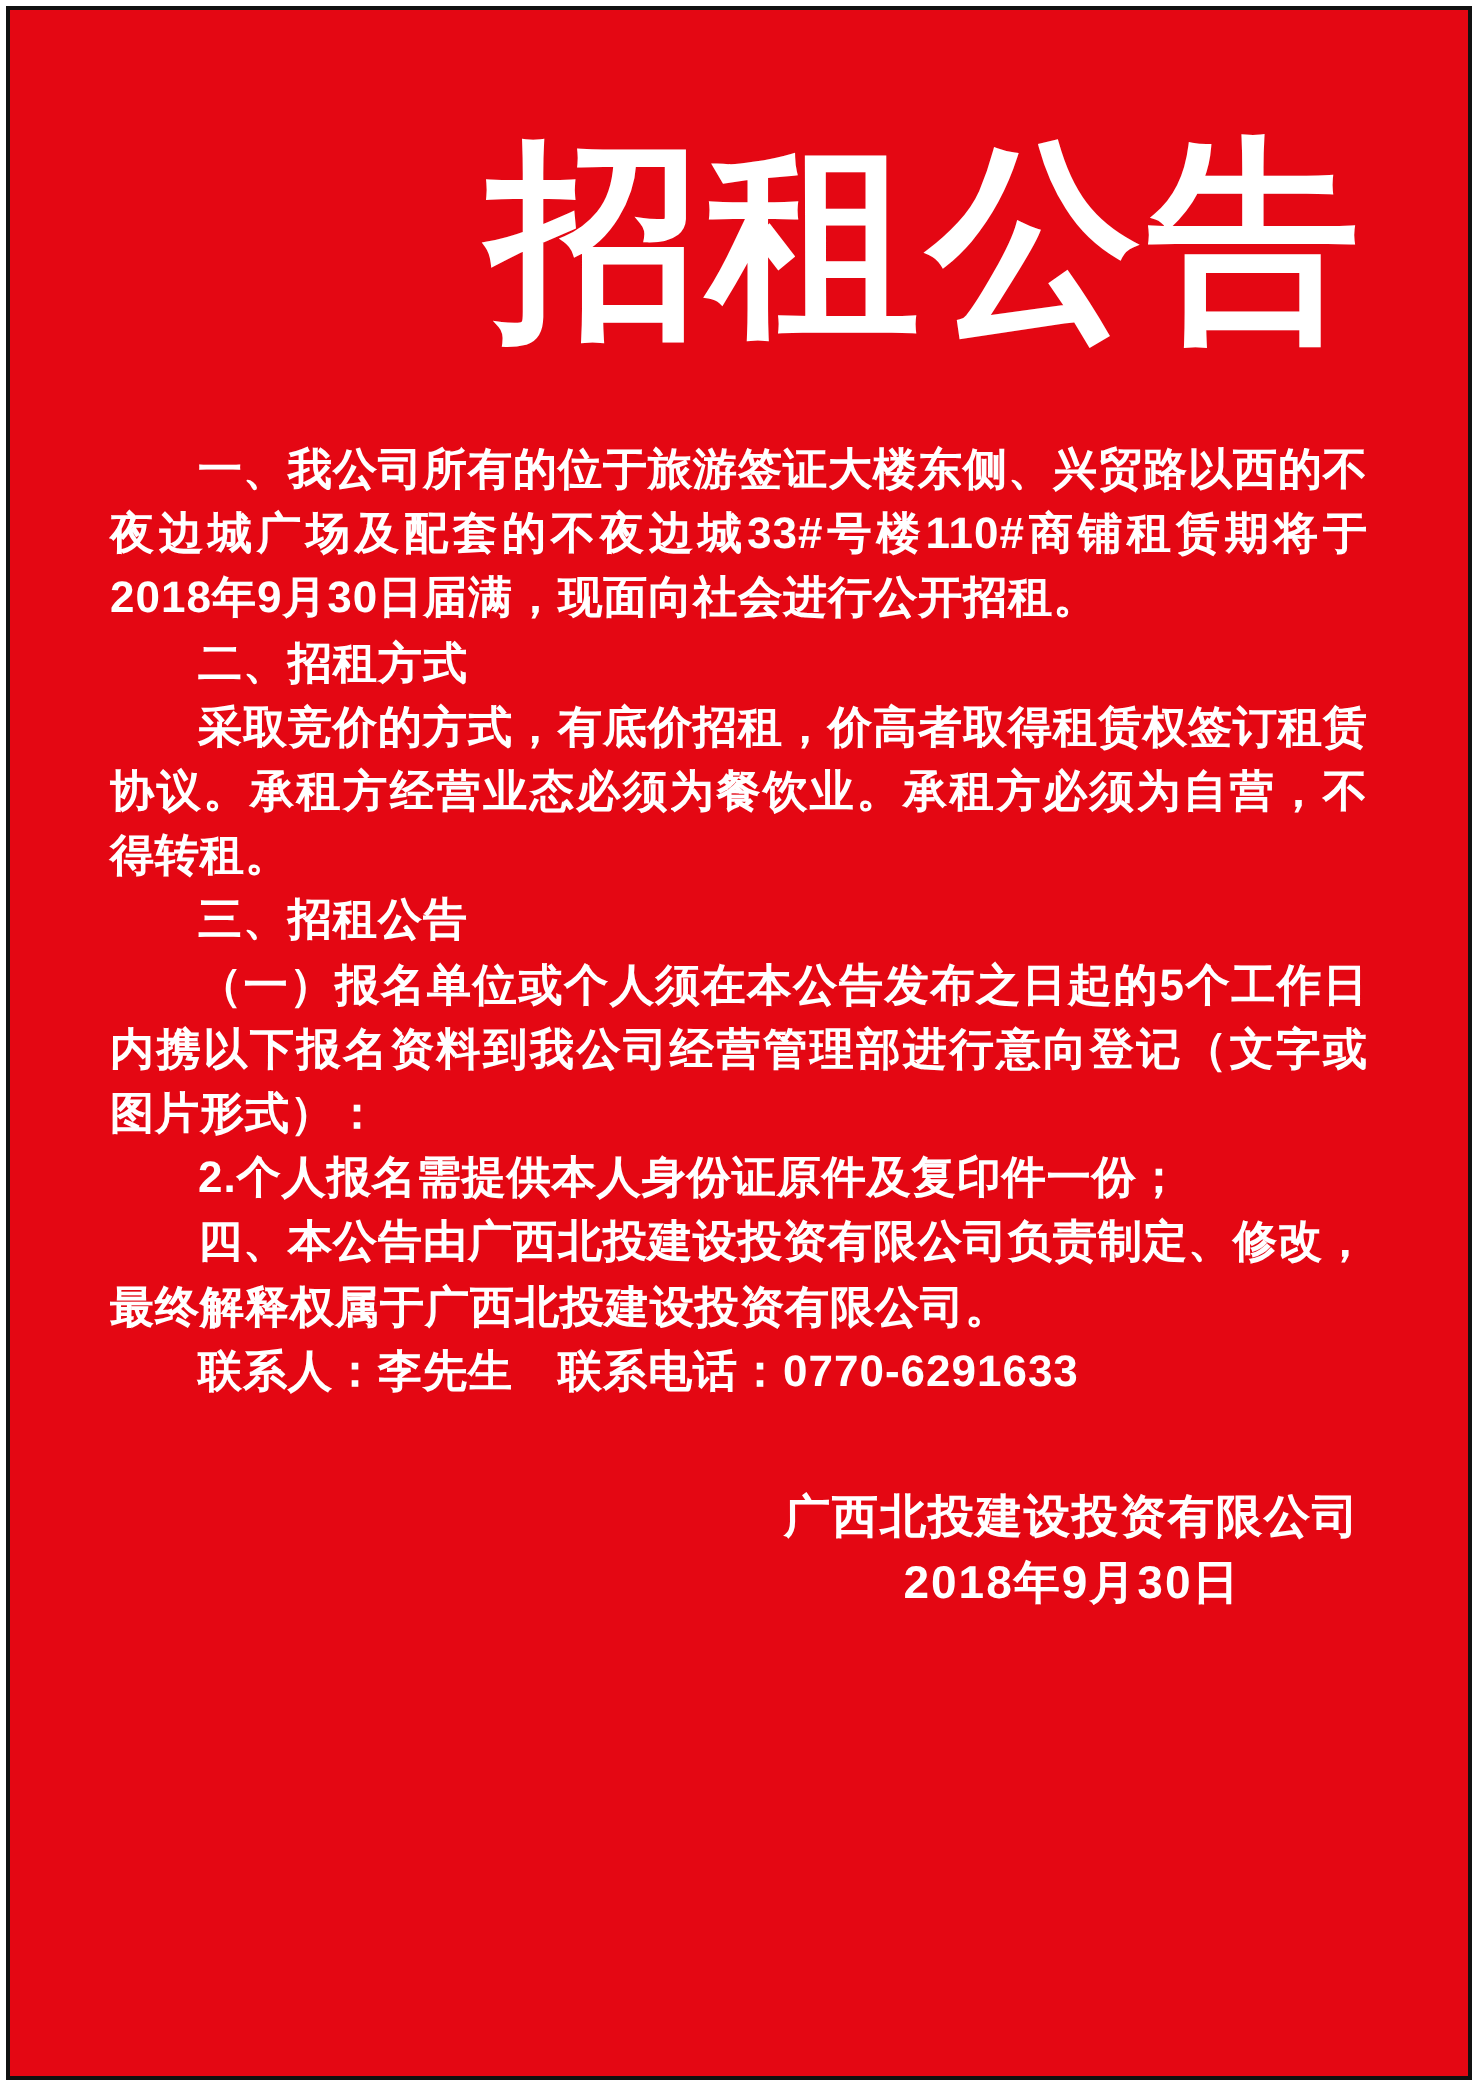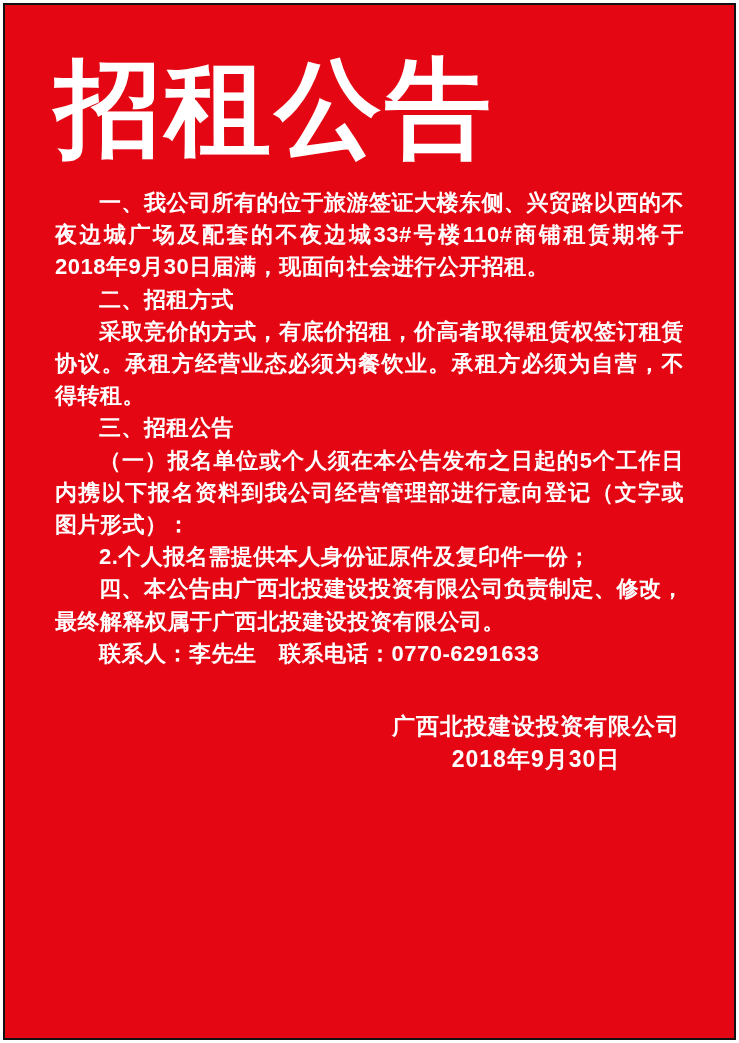--- a/index.html
+++ b/index.html
@@ -24,32 +24,32 @@
   }
   .poster-inner{
     width:100%;height:100%;
     box-sizing:border-box;
     background:var(--background);
     border:2px solid var(--border);
     padding:0 50px;
     overflow:hidden;
   }
   .title{
-    margin:48px 0 0 0;
-    text-align:left;
+    margin:60px 0 0 0;
+    text-align:right;
     color:var(--text);
     font-family:"Liberation Serif","DejaVu Serif",serif;
     font-weight:bold;
     font-size:106px;
     line-height:114px;
     letter-spacing:4px;
     white-space:nowrap;
   }
   .content{
-    margin-top:20px;
+    margin-top:40px;
     color:var(--text);
     font-weight:bold;
     font-size:22px;
     line-height:32.2px;
     text-align:justify;
     letter-spacing:0.5px;
   }
   .content p{
     margin:0;
     text-indent:2em;

